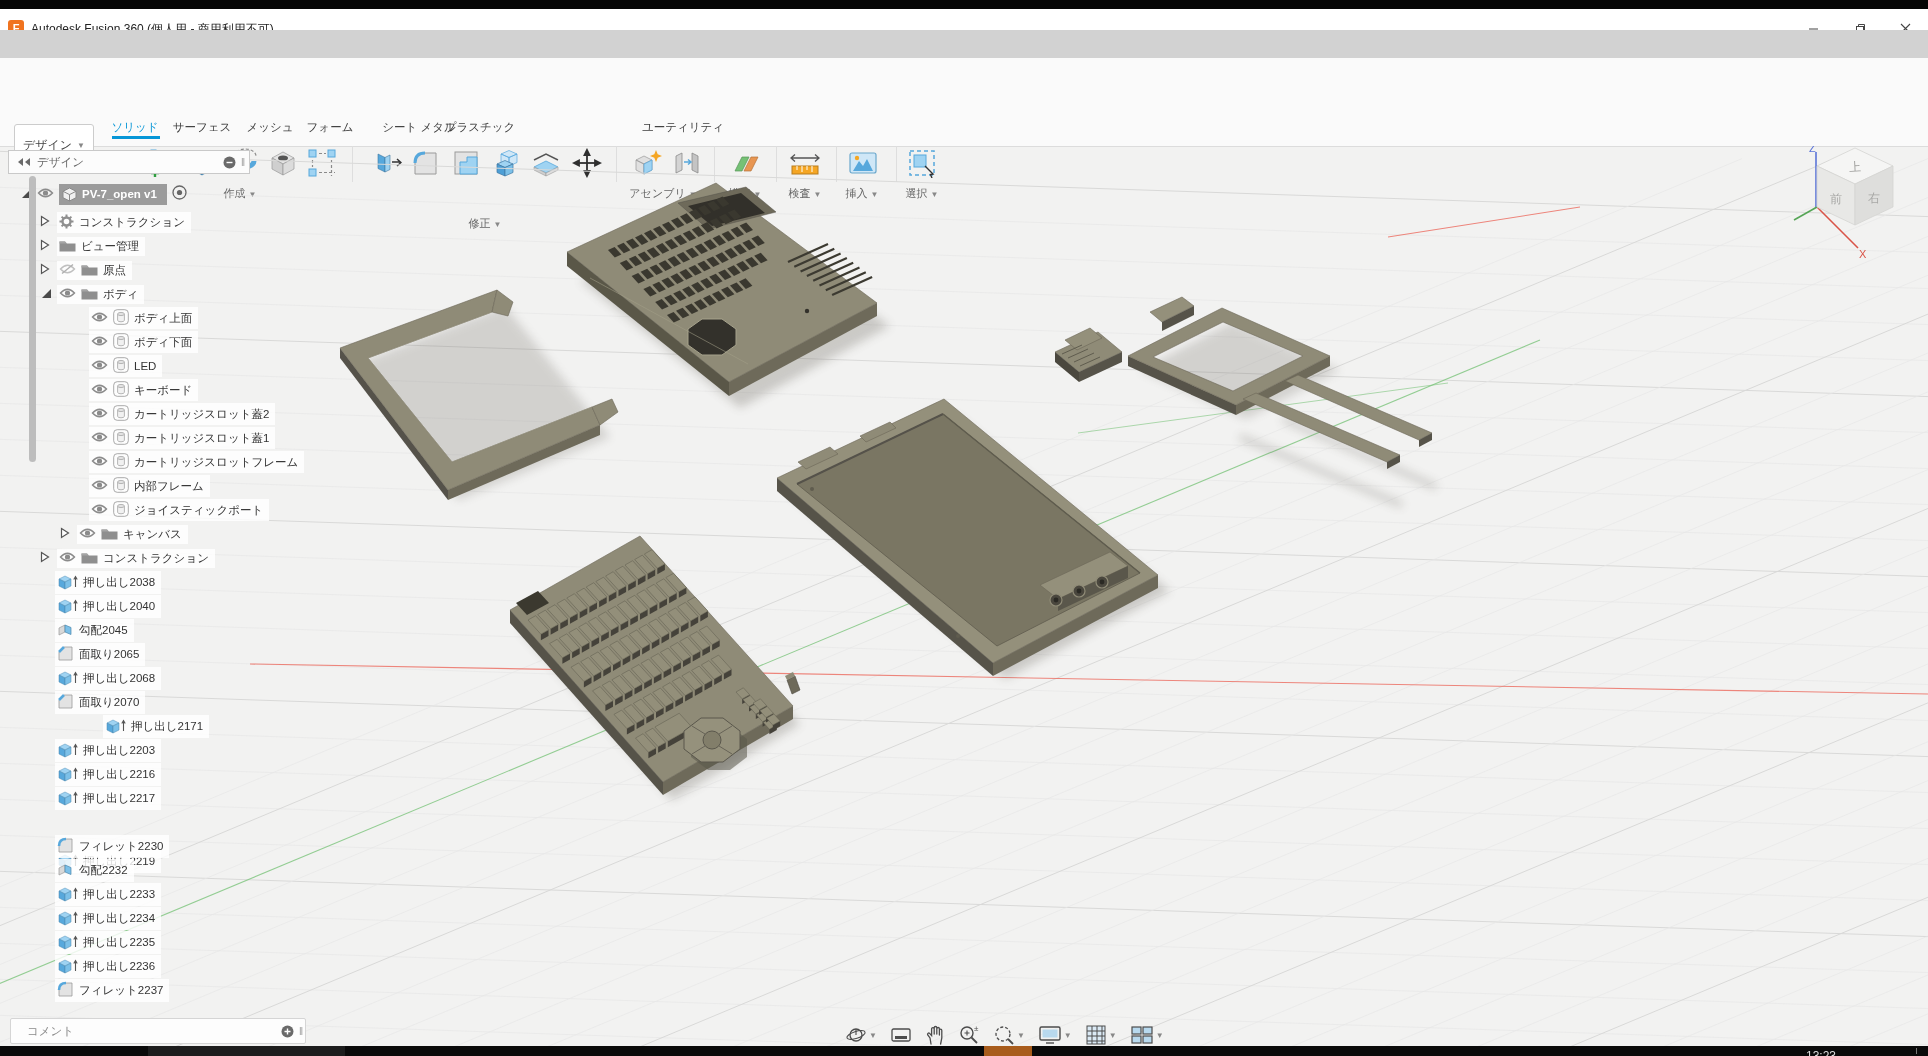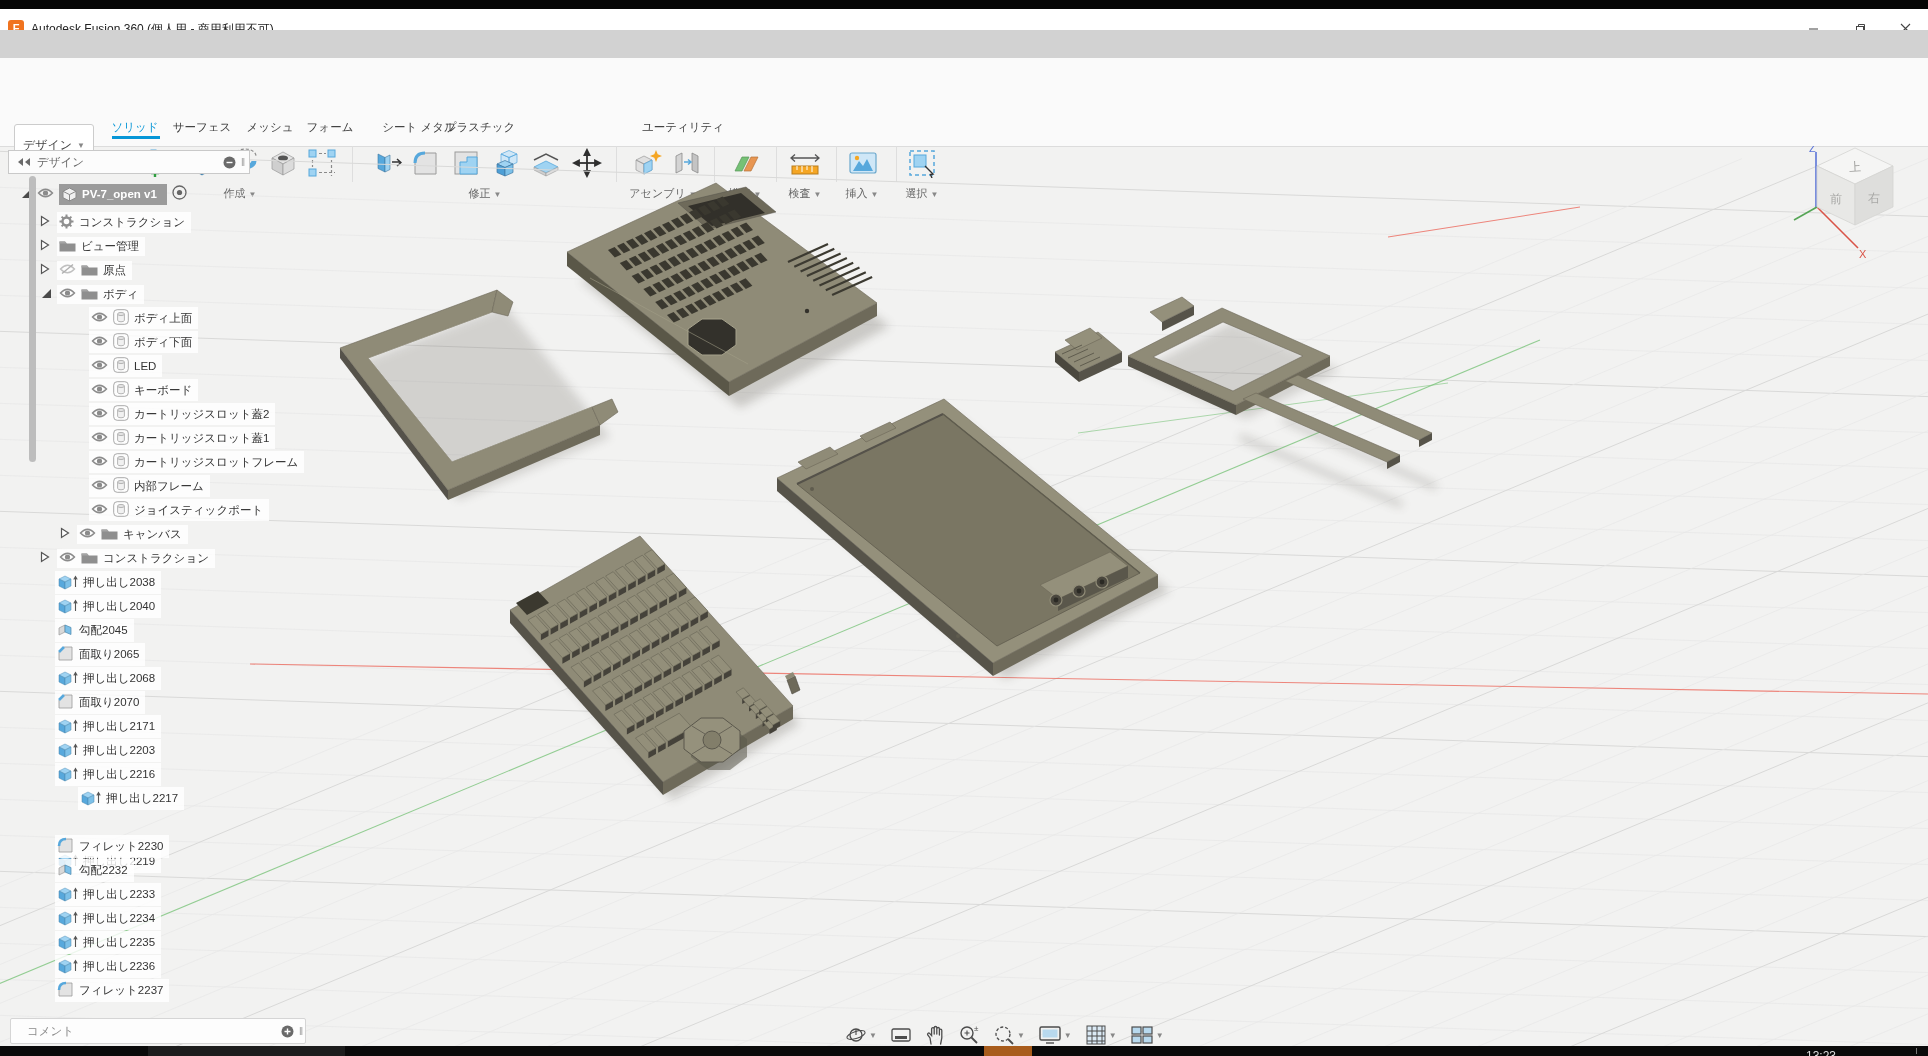--- a/index.html
+++ b/index.html
@@ -337,21 +337,21 @@
         </div>
         <div class="abs rsep" style="left: 352px;"></div>
         <div class="abs rsep" style="left: 616px;"></div>
         <div class="abs rsep" style="left: 714px;"></div>
         <div class="abs rsep" style="left: 776px;"></div>
         <div class="abs rsep" style="left: 836px;"></div>
         <div class="abs rsep" style="left: 896px;"></div>
       </div>
     <div id="rgroups">
         <div class="abs rgroup" style="left: 240px;">作成 <span class="dn">▼</span></div>
-        <div class="abs rgroup" style="left: 485px;">修正 <span class="dn">▼</span></div>
+        <div class="abs rgroup" style="left: 485px; margin-top: 30px;">修正 <span class="dn">▼</span></div>
         <div class="abs rgroup" style="left: 663px;">アセンブリ <span class="dn">▼</span></div>
         <div class="abs rgroup" style="left: 745px;">構築 <span class="dn">▼</span></div>
         <div class="abs rgroup" style="left: 805px;">検査 <span class="dn">▼</span></div>
         <div class="abs rgroup" style="left: 862px;">挿入 <span class="dn">▼</span></div>
         <div class="abs rgroup" style="left: 922px;">選択 <span class="dn">▼</span></div>
       </div>
   </div>
 
   <svg class="abs" id="viewport-svg" width="1928" height="910" viewBox="0 146 1928 910">
     <defs>
@@ -1120,21 +1120,21 @@
       <div class="brow" style="top: 508px;">
         <span style="margin-left:50px"></span>
         <span class="pill">
           <span><svg width="17" height="17">
               <path d="M7 2 L15 2 L15 15 L2 15 L2 7 Z" fill="#e3e3e3" stroke="#9a9a9a" stroke-width=".8"></path>
               <path d="M7 2 L2 7" stroke="#57a8dc" stroke-width="2.6"></path>
             </svg></span>
           <span>面取り2070</span>
         </span>
       </div>
-      <div class="brow" style="top: 532px;">
+      <div class="brow" style="top: 532px; padding-left: 48px;">
         <span style="margin-left:50px"></span>
         <span class="pill">
           <span><svg width="21" height="17">
               <path d="M2 6 L8 3 L14 6 L8 9 Z" fill="#9fd3f2" stroke="#5590b8" stroke-width=".5"></path>
               <path d="M2 6 L8 9 V16 L2 13 Z" fill="#57a8dc" stroke="#4a86ad" stroke-width=".5"></path>
               <path d="M14 6 L8 9 V16 L14 13 Z" fill="#7cc0e8" stroke="#4a86ad" stroke-width=".5"></path>
               <path d="M18.5 14 V4.5 M16.8 6.5 L18.5 3.5 L20.2 6.5" fill="none" stroke="#555" stroke-width="1.1"></path>
             </svg></span>
           <span>押し出し2171</span>
         </span>
@@ -1156,21 +1156,21 @@
         <span class="pill">
           <span><svg width="21" height="17">
               <path d="M2 6 L8 3 L14 6 L8 9 Z" fill="#9fd3f2" stroke="#5590b8" stroke-width=".5"></path>
               <path d="M2 6 L8 9 V16 L2 13 Z" fill="#57a8dc" stroke="#4a86ad" stroke-width=".5"></path>
               <path d="M14 6 L8 9 V16 L14 13 Z" fill="#7cc0e8" stroke="#4a86ad" stroke-width=".5"></path>
               <path d="M18.5 14 V4.5 M16.8 6.5 L18.5 3.5 L20.2 6.5" fill="none" stroke="#555" stroke-width="1.1"></path>
             </svg></span>
           <span>押し出し2216</span>
         </span>
       </div>
-      <div class="brow" style="top: 604px; margin-left: 23px;">
+      <div class="brow" style="top: 604px;">
         <span style="margin-left:50px"></span>
         <span class="pill">
           <span><svg width="21" height="17">
               <path d="M2 6 L8 3 L14 6 L8 9 Z" fill="#9fd3f2" stroke="#5590b8" stroke-width=".5"></path>
               <path d="M2 6 L8 9 V16 L2 13 Z" fill="#57a8dc" stroke="#4a86ad" stroke-width=".5"></path>
               <path d="M14 6 L8 9 V16 L14 13 Z" fill="#7cc0e8" stroke="#4a86ad" stroke-width=".5"></path>
               <path d="M18.5 14 V4.5 M16.8 6.5 L18.5 3.5 L20.2 6.5" fill="none" stroke="#555" stroke-width="1.1"></path>
             </svg></span>
           <span>押し出し2217</span>
         </span>

